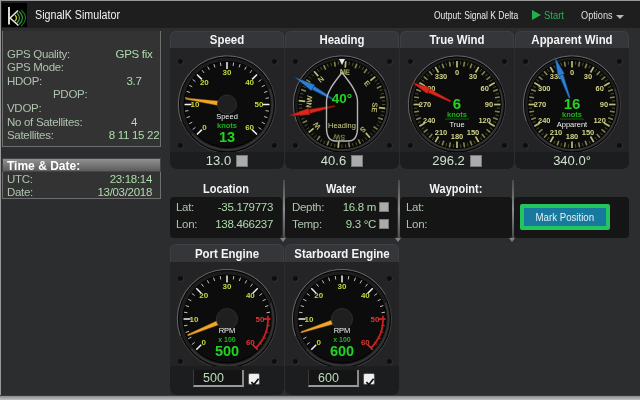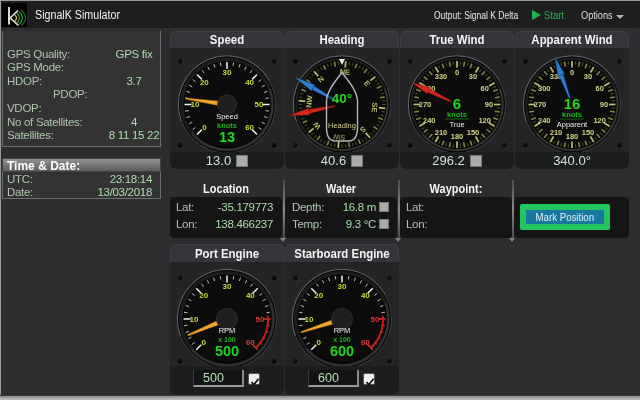--- a/index.html
+++ b/index.html
@@ -478,21 +478,21 @@
 <div class="mrow" style="left:176px;top:218px;">Lon:</div>
 <div class="mval" style="left:170px;top:218px;width:103px;text-align:right;">138.466237</div>
 <div class="mrow" style="left:292px;top:201px;">Depth:</div>
 <div class="mval" style="left:285px;top:201px;width:91px;text-align:right;padding-left:40px;">16.8 m</div>
 <div class="abs" style="left:379px;top:202px;width:10px;height:10px;background:#ababab;border:1px solid #787878;"></div>
 <div class="mrow" style="left:292px;top:218px;">Temp:</div>
 <div class="mval" style="left:285px;top:218px;width:91px;text-align:right;">9.3 °C</div>
 <div class="abs" style="left:379px;top:219px;width:10px;height:10px;background:#ababab;border:1px solid #787878;"></div>
 <div class="mrow" style="left:406px;top:201px;">Lat:</div>
 <div class="mrow" style="left:406px;top:218px;">Lon:</div>
-<div class="abs" style="left:520px;top:204px;width:90px;height:26px;background:#18799f;border:6px solid #22c55e;border-radius:2px;display:flex;align-items:center;justify-content:center;font-size:11.5px;color:#e8eef2;">
+<div class="abs" style="left:520px;top:204px;width:90px;height:26px;background:#18799f;border:4px solid #22c55e;border-radius:2px;display:flex;align-items:center;justify-content:center;font-size:11.5px;color:#e8eef2;">
     <span style="transform:scaleX(0.84);transform-origin:center;display:inline-block;">Mark Position</span>
   </div>
 <div class="abs" style="left:170px;top:244px;width:114px;height:151px;background:#35363a;border-radius:6px;box-shadow:inset 0 0 0 1px #3e3f42;"></div>
 <div class="abs" style="left:170px;top:366px;width:114px;height:29px;background:#1c1d1f;border-radius:0 0 6px 6px;"></div>
 <div class="paneltitle" style="left:170px;top:246px;width:114px;">Port Engine</div>
 <div class="plate" style="left:170px;top:262px;width:114px;height:104px;">
 <div class="screw" style="left:8px;top:14px;"></div>
 <div class="screw" style="left:102px;top:14px;"></div>
 <div class="screw" style="left:8px;top:97px;"></div>
 <div class="screw" style="left:102px;top:97px;"></div>

